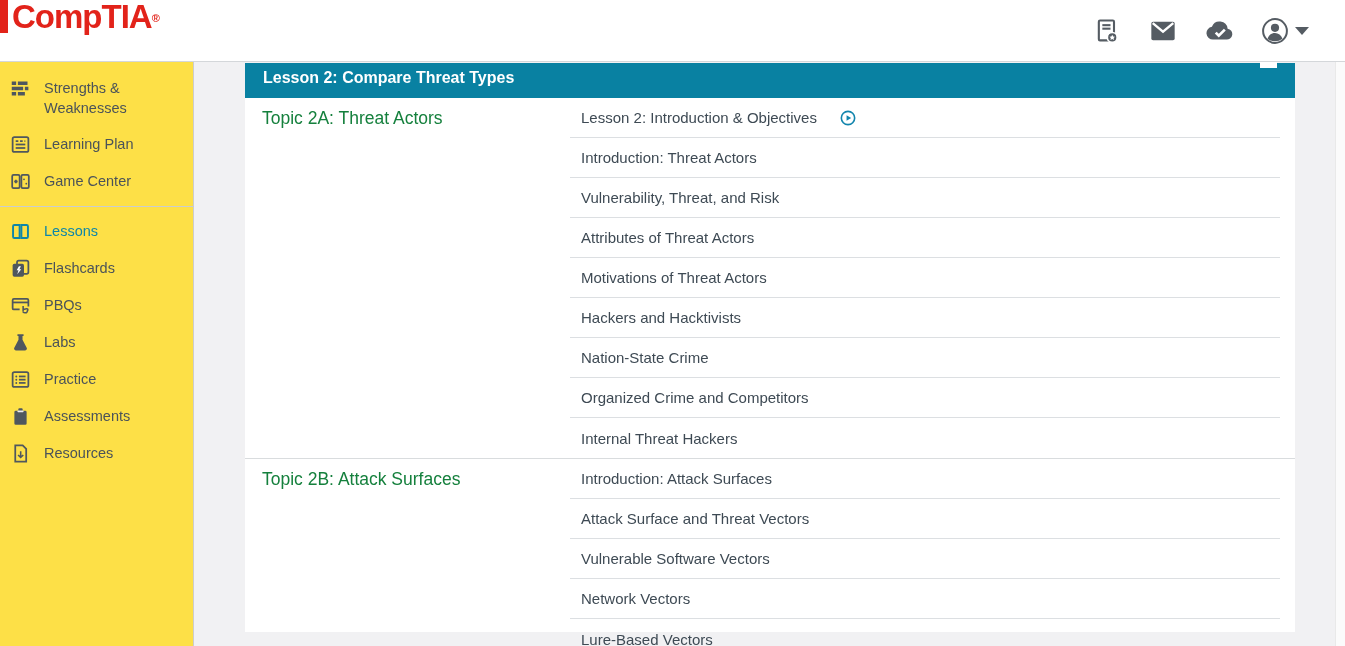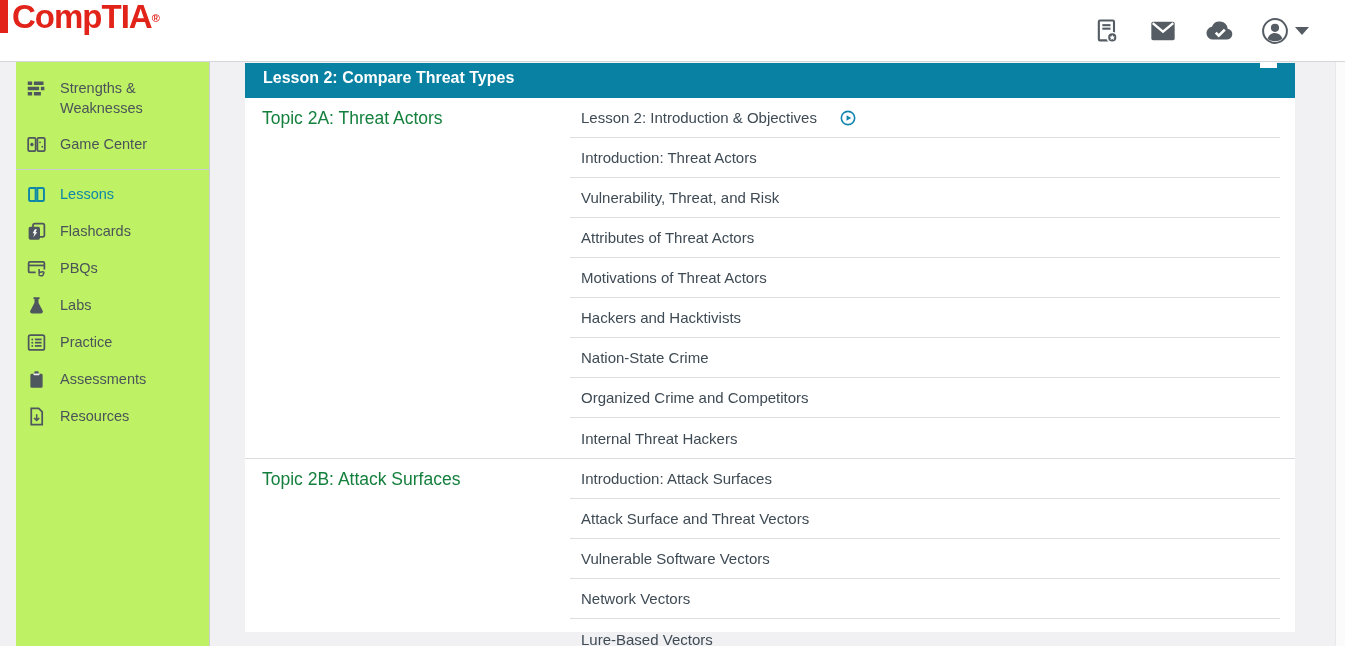--- a/index.html
+++ b/index.html
@@ -28,22 +28,22 @@
   .top-icon { width:28px; height:28px; cursor:pointer; display:flex; align-items:center; }
   .top-icon svg { width:28px; height:28px; }
   .account-wrap { display:flex; align-items:center; gap:6px; cursor:pointer; }
   .caret-down {
     width:0; height:0; border-left:7px solid transparent; border-right:7px solid transparent;
     border-top:8px solid #555c63;
   }
 
   
   .sidebar {
-    position:absolute; top:62px; left:16px; width:194px; height:584px;
-    background:#bef264; border-right:1px solid #cccccc; padding-top:8px;
+    position:absolute; top:62px; left:0; width:194px; height:584px;
+    background:#fde047; border-right:1px solid #cccccc; padding-top:8px;
   }
   .side-item {
     display:flex; align-items:flex-start; gap:13px; padding:8px 8px 8px 10px;
     font-size:14.5px; color:#4b5359; cursor:pointer; line-height:20px;
   }
   .side-item .s-icon { width:21px; height:21px; flex:0 0 21px; color:#4f575e; margin-top:0px; }
   .side-item .s-icon svg { width:21px; height:21px; display:block; }
   .side-item.active, .side-item.active .s-icon { color:#0e86a8; }
   .side-divider { border-top:1px solid #c9cdd0; margin:6px 0; }
   .side-label { max-width:125px; }
@@ -135,20 +135,31 @@
           <rect x="9" y="4" width="11" height="4"></rect>
         <rect x="2" y="10" width="13" height="4"></rect>
           <rect x="17" y="10" width="4" height="4"></rect>
         <rect x="2" y="16" width="5" height="4"></rect>
           <rect x="9" y="16" width="8" height="4"></rect>
       </svg>
     </span>
     <span class="side-label">Strengths &amp; Weaknesses</span>
   </div>
 
+  <div class="side-item">
+    <span class="s-icon">
+      <svg viewBox="0 0 24 24" fill="none" stroke="currentColor" stroke-width="2">
+        <rect x="3" y="3.5" width="18" height="17" rx="2"></rect>
+        <line x1="6.5" y1="8" x2="17.5" y2="8" stroke-dasharray="3 2"></line>
+        <line x1="6.5" y1="12" x2="17.5" y2="12"></line>
+        <line x1="6.5" y1="16" x2="17.5" y2="16"></line>
+      </svg>
+    </span>
+    <span class="side-label">Learning Plan</span>
+  </div>
 
   <div class="side-item">
     <span class="s-icon">
       <svg viewBox="0 0 24 24" fill="none" stroke="currentColor" stroke-width="2">
         <rect x="2.5" y="4.5" width="8.5" height="15" rx="1.5"></rect>
         <rect x="13" y="4.5" width="8.5" height="15" rx="1.5"></rect>
         <line x1="6.75" y1="10" x2="6.75" y2="14"></line>
           <line x1="4.75" y1="12" x2="8.75" y2="12"></line>
         <circle cx="16" cy="9.5" r="1" fill="currentColor" stroke="none"></circle>
         <circle cx="18.6" cy="14.5" r="1" fill="currentColor" stroke="none"></circle>

